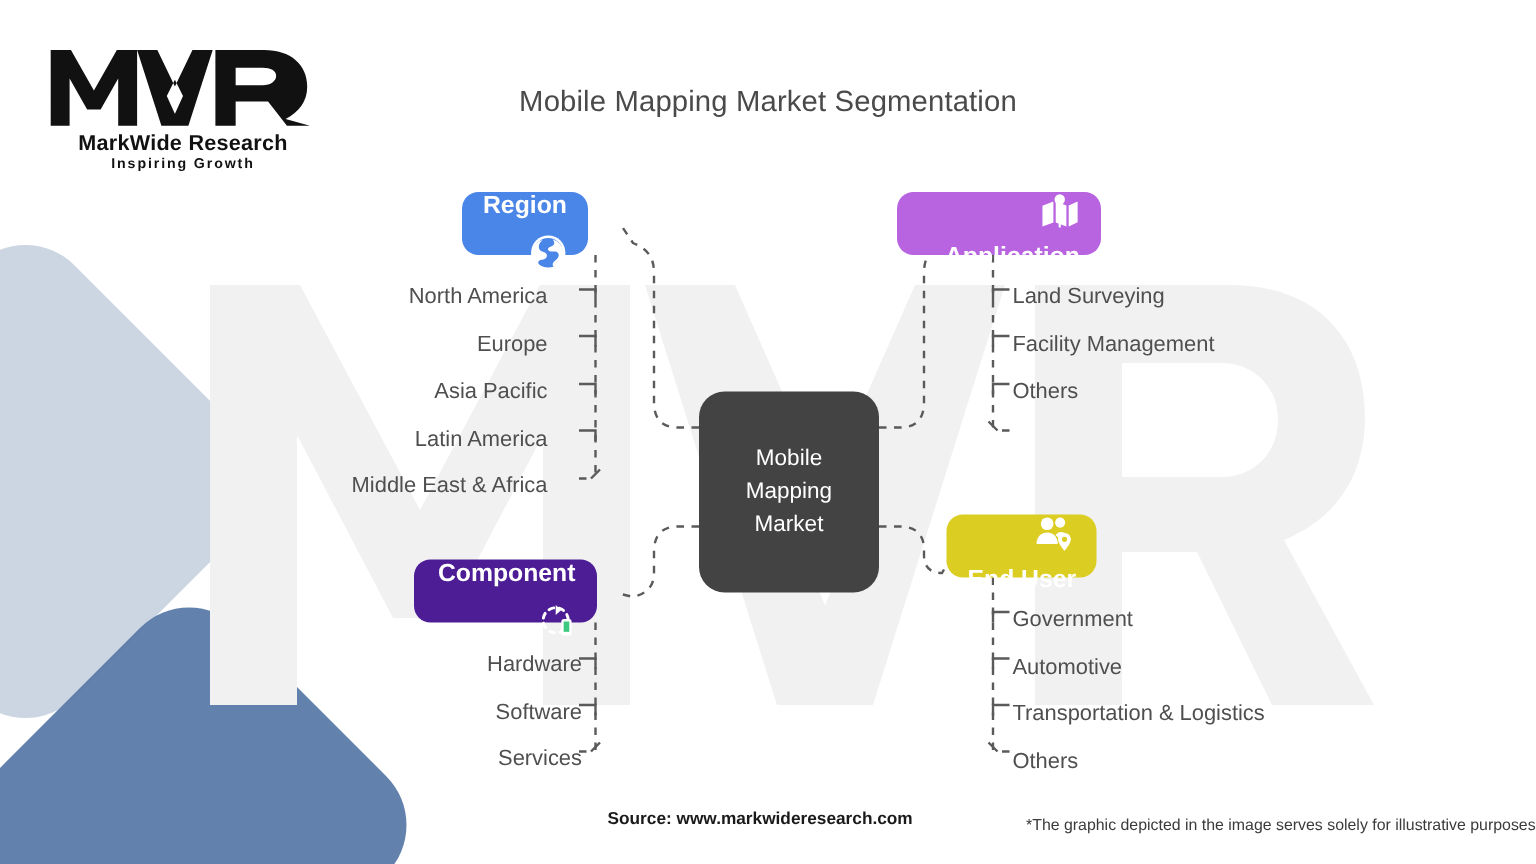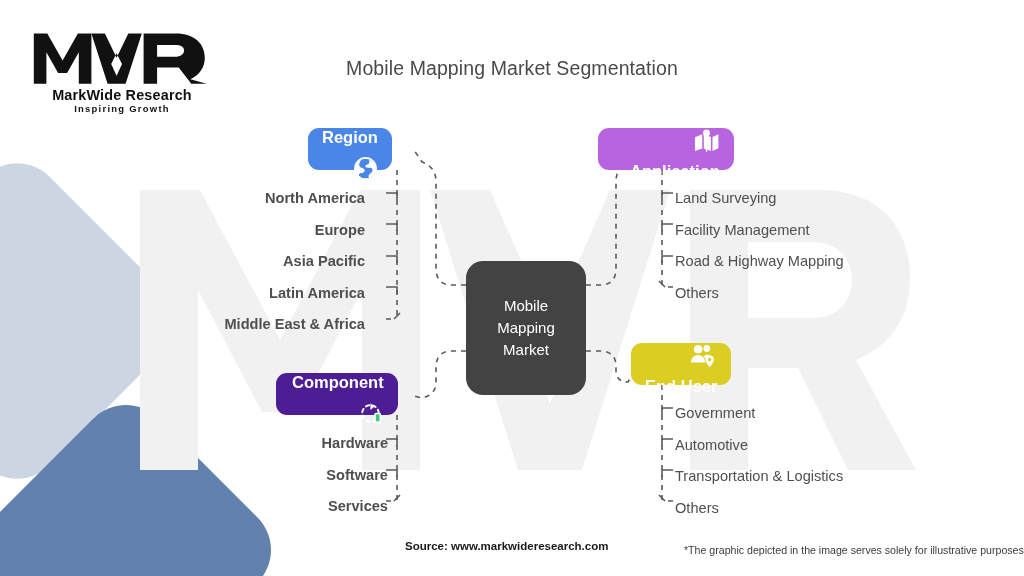--- a/index.html
+++ b/index.html
@@ -96,21 +96,21 @@
   #badge-enduser     { left:631px; top:343px; }
 
   
   .item-list { position:absolute; z-index:5; }
   .item-list .item {
     font-size:14.6px;
     color:#4f4f4f;
     white-space:nowrap;
   }
   .list-right-aligned { text-align:right; }
-  .list-right-aligned .item { padding-right:22px;font-weight:bold; }
+  .list-right-aligned .item { padding-right:22px; }
   .list-left-aligned  { text-align:left; }
   .list-left-aligned .item { padding-left:30px; }
 
   #list-region      { right:637px; top:183px; }
   #list-region .item      { line-height:31.5px; }
   #list-component   { right:614px; top:428px; }
   #list-component .item   { line-height:31.5px; }
   #list-application { left:645px; top:183px; }
   #list-application .item { line-height:31.5px; }
   #list-enduser     { left:645px; top:398px; }
@@ -275,21 +275,20 @@
     <div class="item">North America</div>
     <div class="item">Europe</div>
     <div class="item">Asia Pacific</div>
     <div class="item">Latin America</div>
     <div class="item">Middle East &amp; Africa</div>
   </div>
 
   <div class="item-list list-left-aligned" id="list-application">
     <div class="item">Land Surveying</div>
     <div class="item">Facility Management</div>
-    <div class="item">Road &amp; Highway Mapping</div>
     <div class="item">Others</div>
   </div>
 
   <div class="item-list list-right-aligned" id="list-component">
     <div class="item">Hardware</div>
     <div class="item">Software</div>
     <div class="item">Services</div>
   </div>
 
   <div class="item-list list-left-aligned" id="list-enduser">

